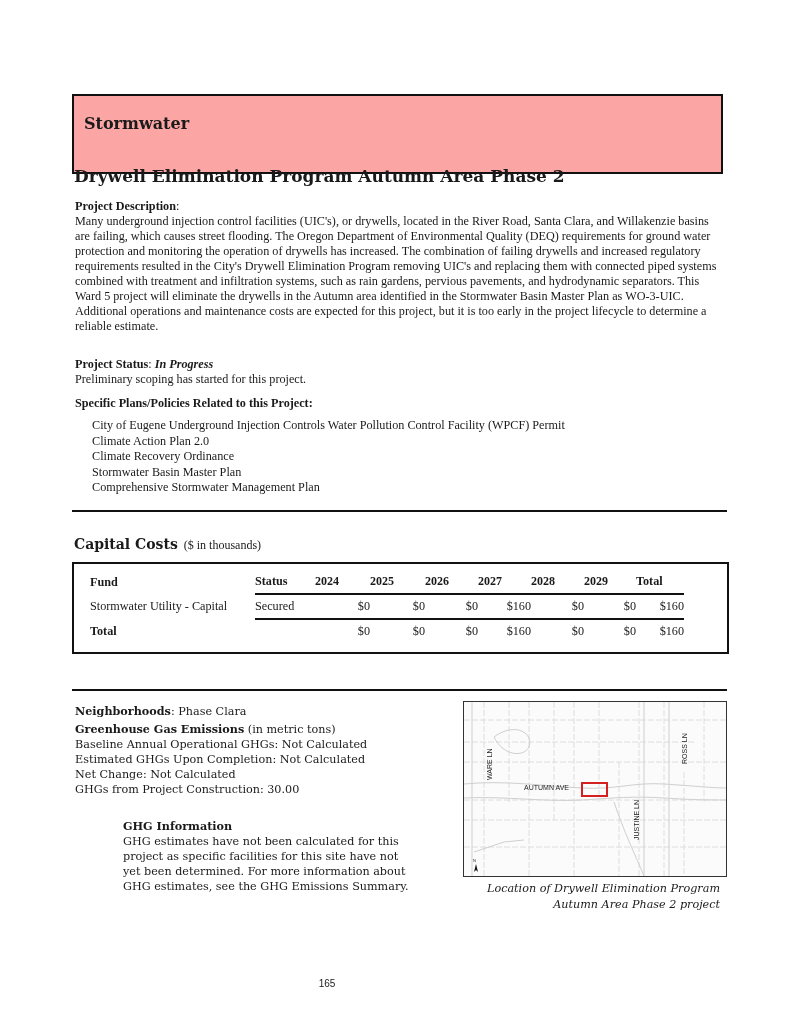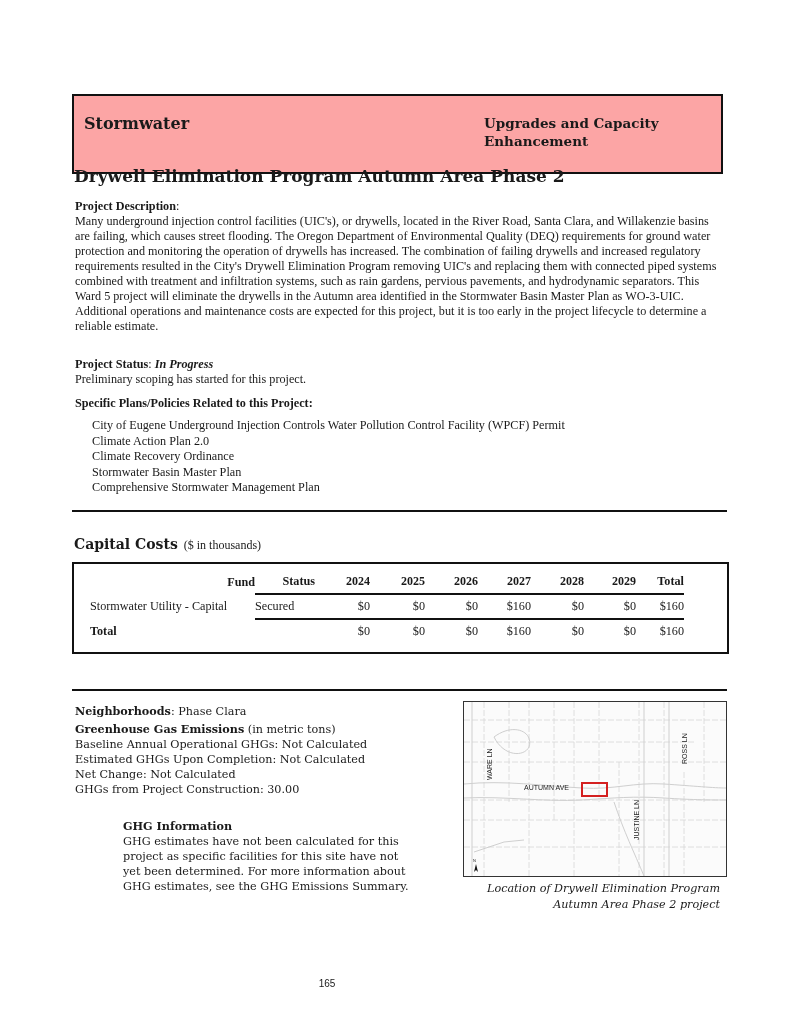--- a/index.html
+++ b/index.html
@@ -49,21 +49,21 @@
   .cost-box {
     position: absolute; left: 72px; top: 562px; width: 653px; height: 88px;
     border: 2px solid #111;
   }
   table.costs {
     position: absolute; left: 16px; top: 6px;
     border-collapse: collapse;
     font-family: "Liberation Serif", serif; font-size: 12.2px;
   }
   table.costs th, table.costs td { padding: 0; height: 23px; vertical-align: middle; }
-  table.costs th { font-weight: bold; text-align: right; }
+  table.costs th { font-weight: bold; text-align: left; }
   th.year { font-family: Liberation Serif, serif; font-size: 12px; text-align: right; }
   td.num, th.num { text-align: right; }
   .line-top td.l { border-top: 2px solid #111; }
   .bottom-rule { position: absolute; left: 72px; top: 689px; width: 655px; border-top: 2px solid #111; }
   .info {
     position: absolute; left: 75px; width: 320px;
     font-family: "DejaVu Serif", serif; font-size: 11.2px; line-height: 15px;
   }
   .map-box {
     position: absolute; left: 463px; top: 701px; width: 262px; height: 174px;
@@ -77,24 +77,20 @@
     position: absolute; left: 0; width: 654px; top: 978px; text-align: center;
     font-family: "Liberation Sans", sans-serif; font-size: 10px;
   }
   .map-label { font-family: "Liberation Sans", sans-serif; font-size: 7px; fill: #222; }
 </style>
 </head>
 <body>
 
 <div class="header-box">
   <div class="header-left">Stormwater</div>
-  <div class="header-right">
-    <div>Upgrades and Capacity</div>
-    <div>Enhancement</div>
-  </div>
 </div>
 
 <div class="project-title">Drywell Elimination Program Autumn Area Phase 2</div>
 
 <div class="body-text desc">
   <div><span class="b">Project Description</span>:</div>
   <div>Many underground injection control facilities (UIC's), or drywells, located in the River Road, Santa Clara, and Willakenzie basins are failing, which causes street flooding. The Oregon Department of Environmental Quality (DEQ) requirements for ground water protection and monitoring the operation of drywells has increased. The combination of failing drywells and increased regulatory requirements resulted in the City's Drywell Elimination Program removing UIC's and replacing them with connected piped systems combined with treatment and infiltration systems, such as rain gardens, pervious pavements, and hydrodynamic separators. This Ward 5 project will eliminate the drywells in the Autumn area identified in the Stormwater Basin Master Plan as WO-3-UIC. Additional operations and maintenance costs are expected for this project, but it is too early in the project lifecycle to determine a reliable estimate.</div>
 </div>
 
 <div class="body-text status">

